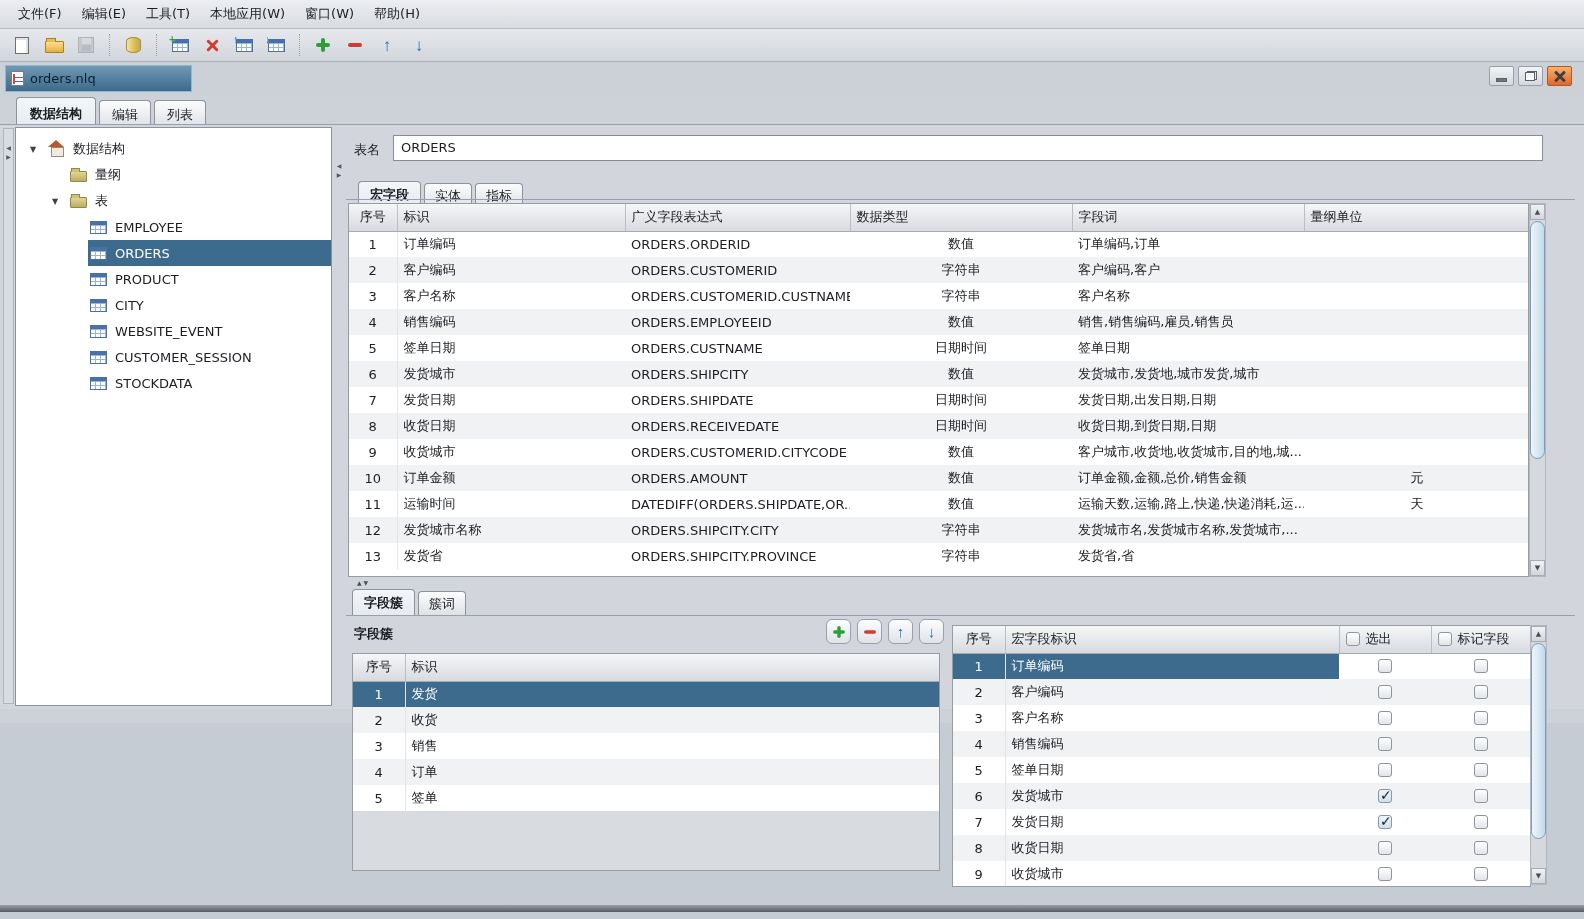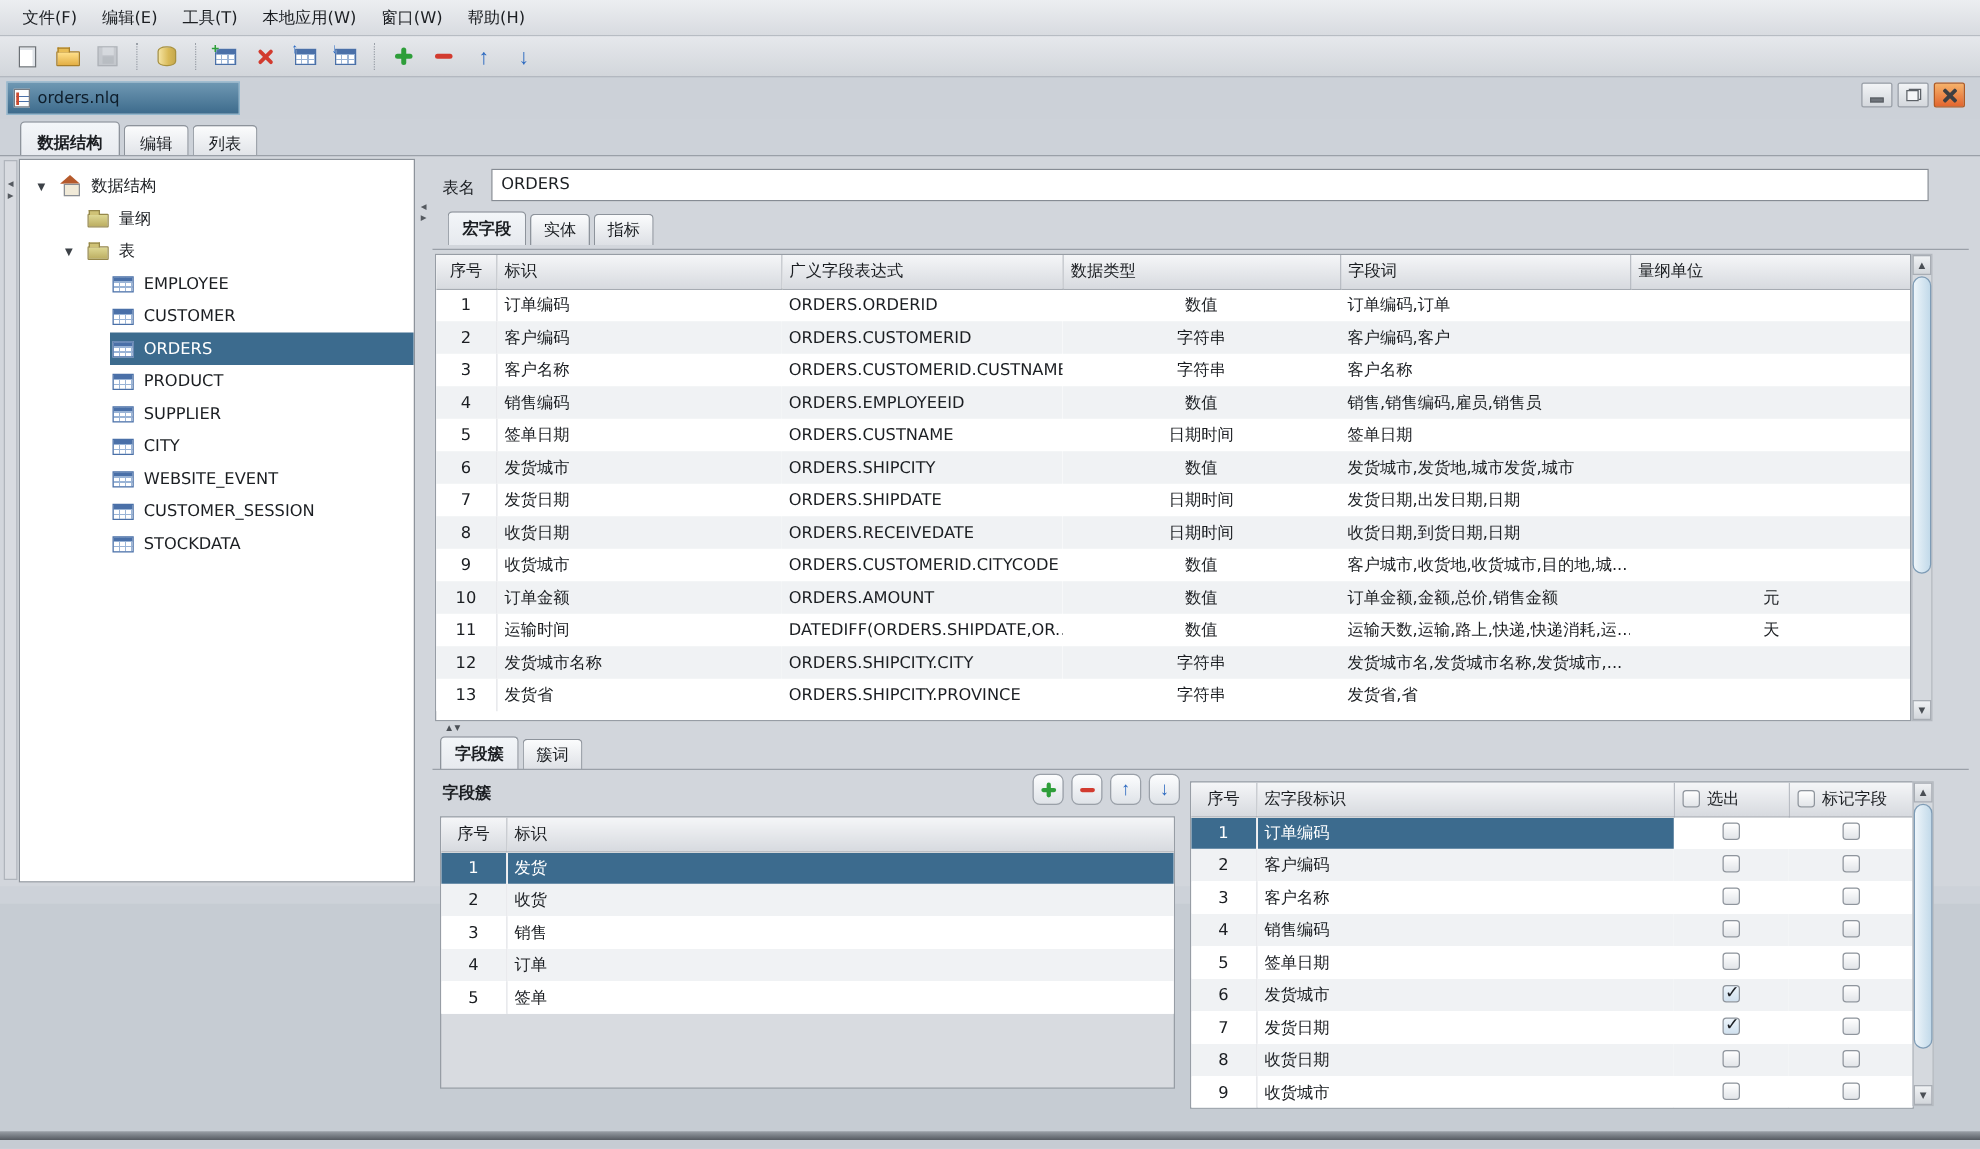--- a/index.html
+++ b/index.html
@@ -115,21 +115,21 @@
       repeating-linear-gradient(90deg,rgba(0,0,0,0) 0 4px,#9ab4d6 4px 5px),
       repeating-linear-gradient(rgba(0,0,0,0) 0 3px,#9ab4d6 3px 4px); }
 
   .vsplit { position:absolute; left:333px; top:2px; width:12px; bottom:3px; padding-top:34px; text-align:center; }
 
   
   .main { position:absolute; left:346px; top:0; right:9px; bottom:0; }
   .lbl { position:absolute; left:8px; top:16px; }
   .tname-input { position:absolute; left:47px; top:10px; width:1150px; height:26px; background:#fff;
     border:1px solid #868c94; padding:3px 7px; line-height:18px; }
-  .fieldtabs { position:absolute; left:12px; top:44px; height:26px; }
+  .fieldtabs { position:absolute; left:12px; top:56px; height:26px; }
   .fieldtabs .tab, .bottomtabs .tab { padding:3px 10px; font-size:13px; }
   .fieldtabs .tab[data-active="true"], .bottomtabs .tab[data-active="true"] { padding:4px 11px; }
   .rule { position:absolute; left:0; right:0; height:1px; background:#9aa0a8; }
 
   
   .tablebox { position:absolute; background:#d8dbe0; border:1px solid #979da5; overflow:hidden; }
   table.grid { border-collapse:collapse; table-layout:fixed; background:#fff; }
   .grid th { height:27px; padding:0 6px; text-align:left; font-weight:normal;
     background:linear-gradient(#f5f6f8,#d7dadf); border-right:1px solid #b9bdc4; border-bottom:1px solid #a6abb2;
     overflow:hidden; white-space:nowrap; }
@@ -298,52 +298,38 @@
         </div>
 
         <div class="tree-item" data-level="2" data-icon="table-icon">
           <span class="expander"></span>
           <span class="tree-row">
             <span class="ti"></span>
             <span>EMPLOYEE</span>
           </span>
         </div>
 
+
+
+        <div class="tree-item" data-level="2" data-icon="table-icon" data-selected="true">
+          <span class="expander"></span>
+          <span class="tree-row">
+            <span class="ti"></span>
+            <span>ORDERS</span>
+          </span>
+        </div>
+
         <div class="tree-item" data-level="2" data-icon="table-icon">
           <span class="expander"></span>
           <span class="tree-row">
             <span class="ti"></span>
-            <span>CUSTOMER</span>
-          </span>
-        </div>
-
-
-        <div class="tree-item" data-level="2" data-icon="table-icon" data-selected="true">
-          <span class="expander"></span>
-          <span class="tree-row">
-            <span class="ti"></span>
-            <span>ORDERS</span>
-          </span>
-        </div>
-
-        <div class="tree-item" data-level="2" data-icon="table-icon">
-          <span class="expander"></span>
-          <span class="tree-row">
-            <span class="ti"></span>
             <span>PRODUCT</span>
           </span>
         </div>
 
-        <div class="tree-item" data-level="2" data-icon="table-icon">
-          <span class="expander"></span>
-          <span class="tree-row">
-            <span class="ti"></span>
-            <span>SUPPLIER</span>
-          </span>
-        </div>
 
         <div class="tree-item" data-level="2" data-icon="table-icon">
           <span class="expander"></span>
           <span class="tree-row">
             <span class="ti"></span>
             <span>CITY</span>
           </span>
         </div>
 
         <div class="tree-item" data-level="2" data-icon="table-icon">

